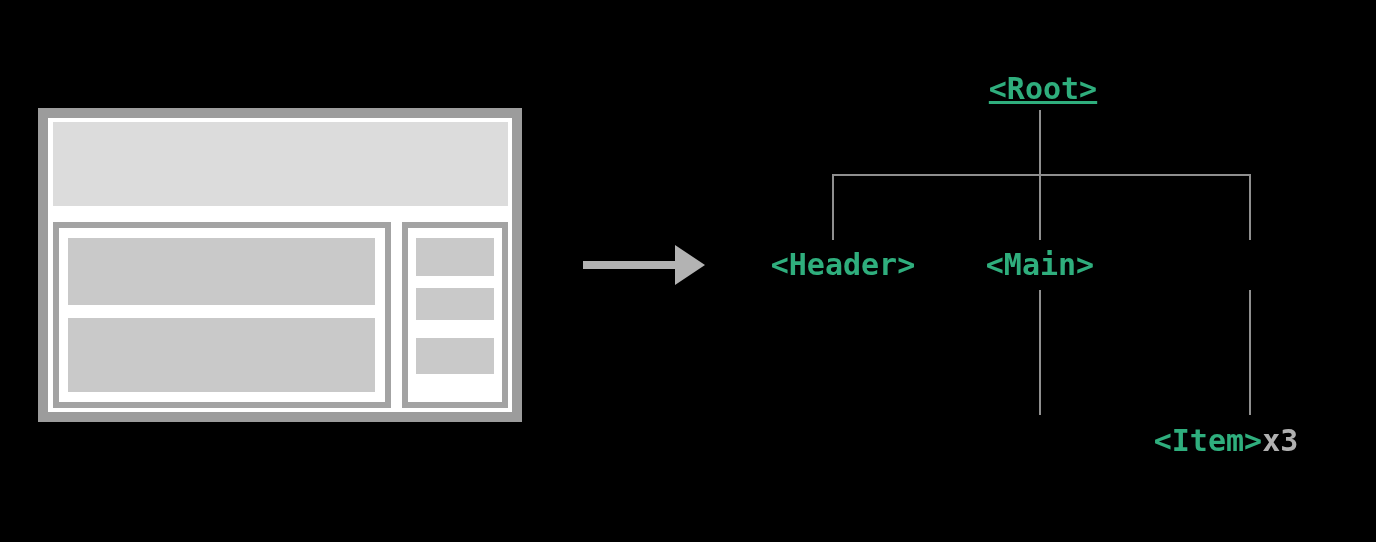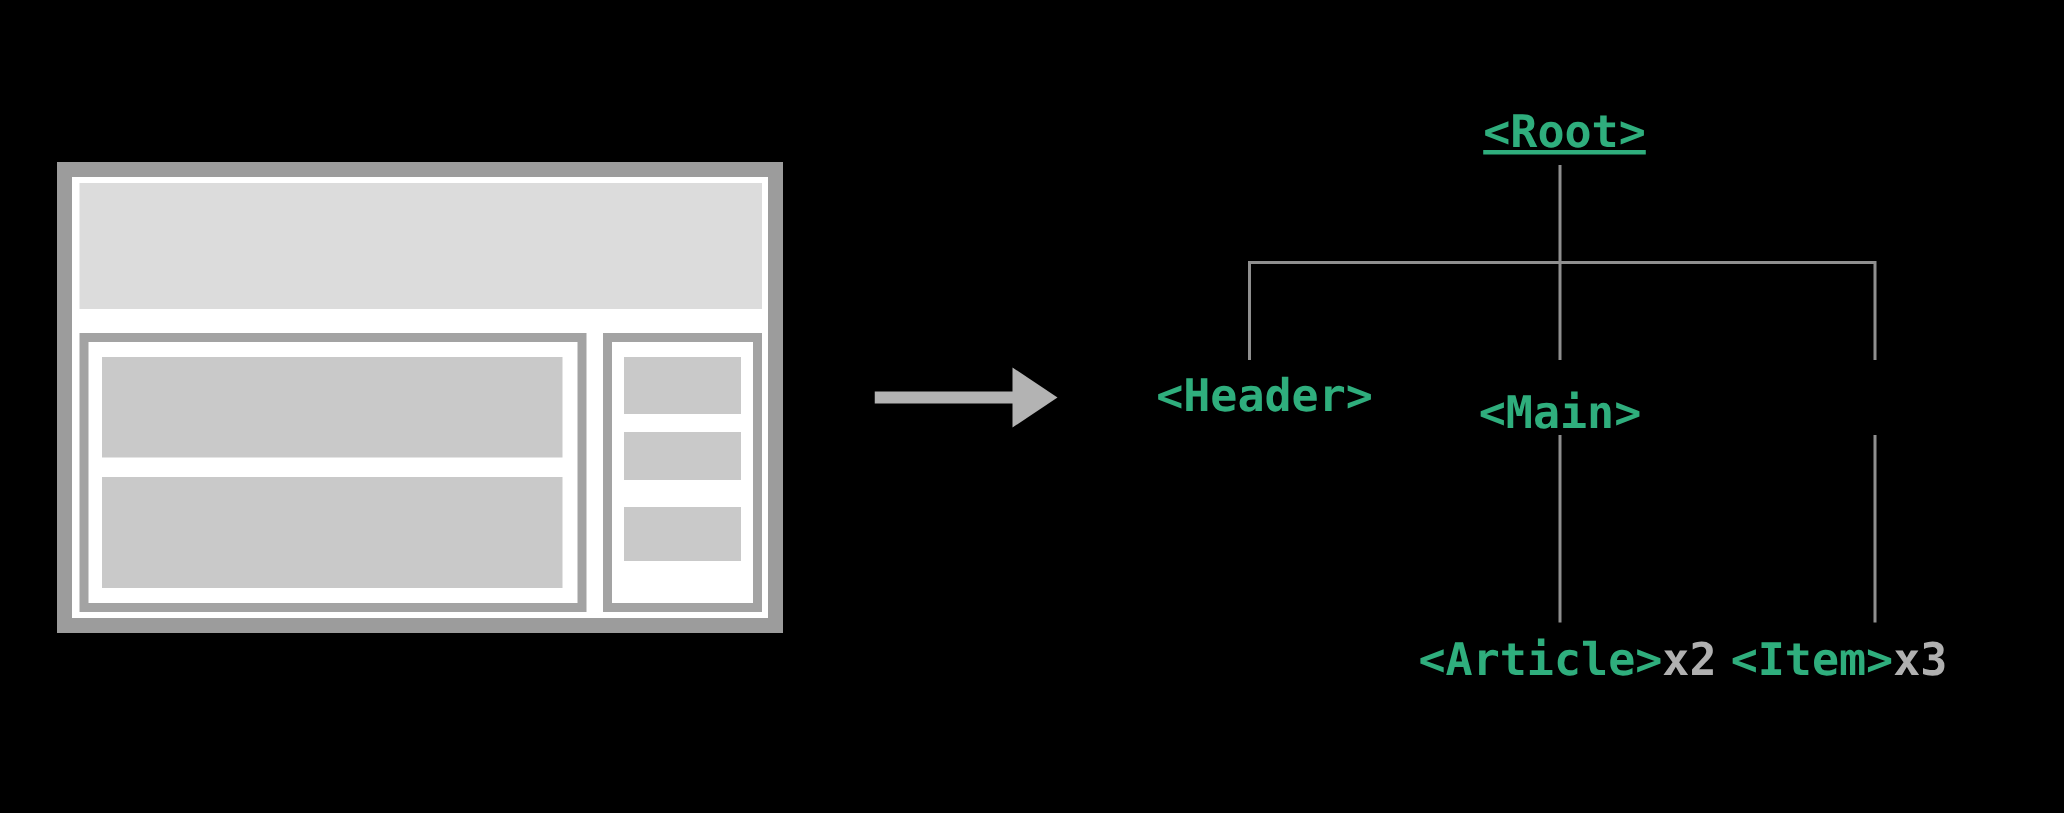--- a/index.html
+++ b/index.html
@@ -55,21 +55,21 @@
 
   .node{
     position:absolute;
     transform:translateX(-50%);
     font-size:30px;font-weight:bold;line-height:33px;
     color:var(--tag-green);white-space:nowrap;
   }
   .node .count{color:var(--count-gray);}
   .n-root{left:1043px;top:72px;text-decoration:underline;}
   .n-header{left:833px;top:248px;margin-left:10px;}
-  .n-main{left:1040px;top:259px;}
+  .n-main{left:1040px;top:248px;}
   .n-aside{left:1248px;top:248px;}
   .n-article{left:1045px;top:424px;}
   .n-item{left:1226px;top:424px;}
 </style>
 </head>
 <body>
 
 <div class="canvas">
 
   <div class="wireframe">
@@ -104,21 +104,18 @@
 
   <div class="node n-header">
     <span>&lt;Header&gt;</span>
   </div>
 
   <div class="node n-main">
     <span>&lt;Main&gt;</span>
   </div>
 
 
-  <div class="node n-article">
-    <span>&lt;Article&gt;</span><span class="count">x2</span>
-  </div>
 
   <div class="node n-item">
     <span>&lt;Item&gt;</span><span class="count">x3</span>
   </div>
 
 </div>
 
 </body></html>

